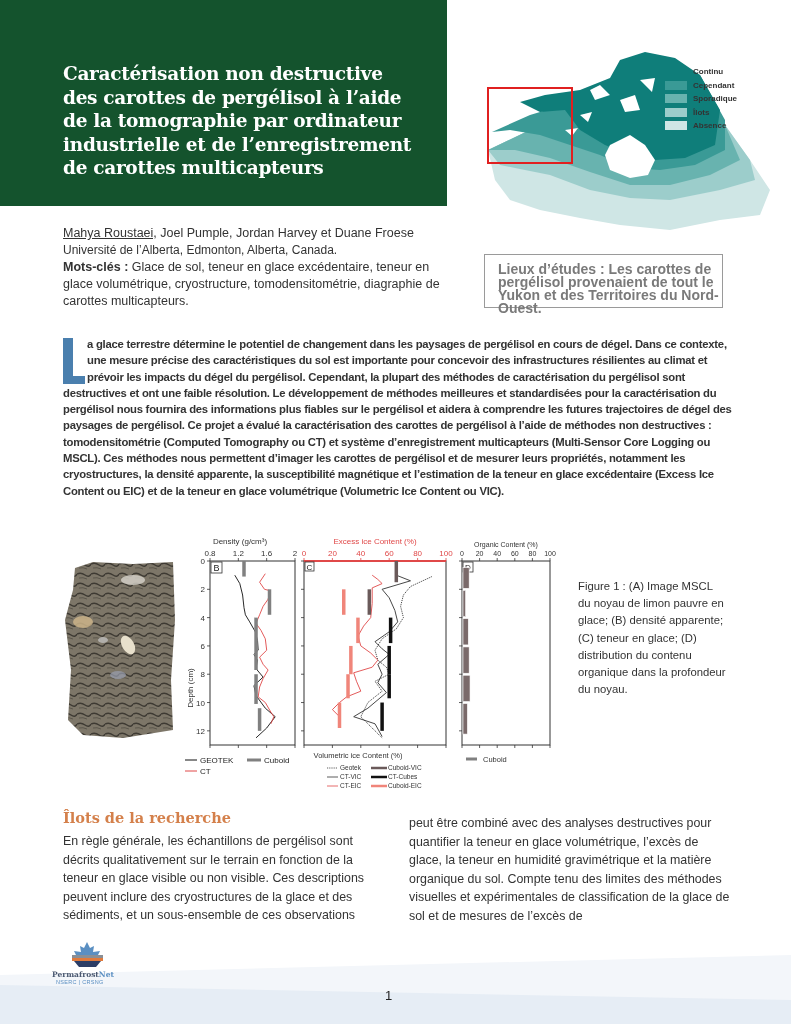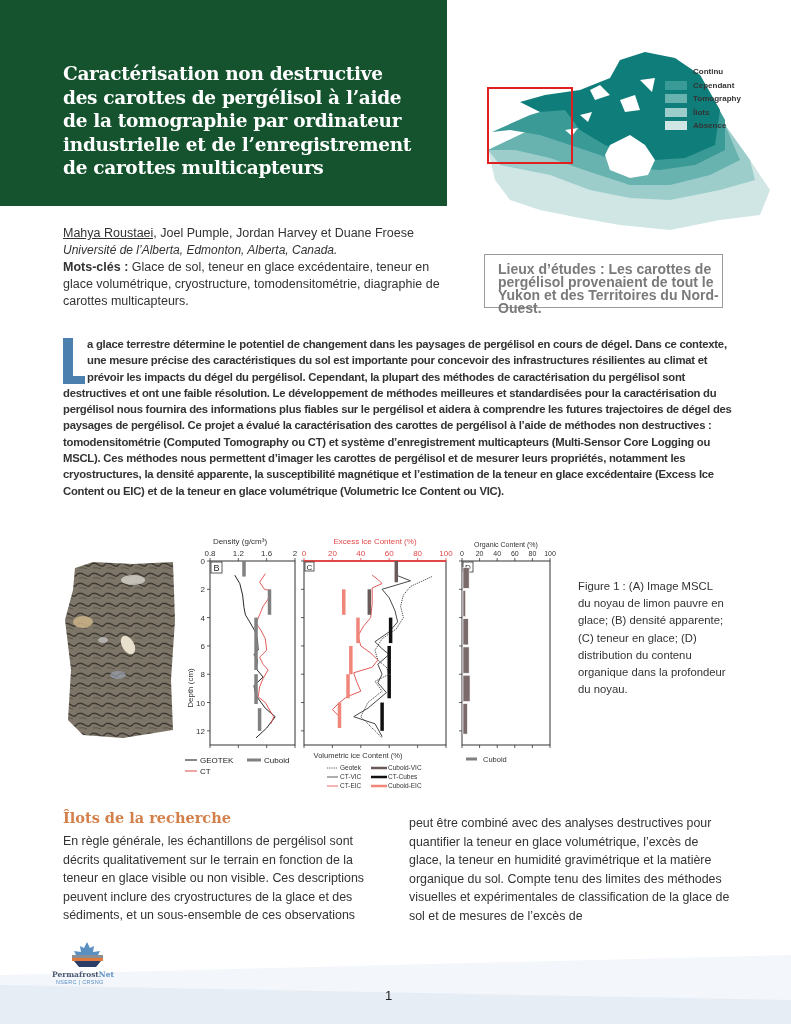--- a/index.html
+++ b/index.html
@@ -9,21 +9,21 @@
   .title-banner { position: absolute; left: 0; top: 0; width: 447px; height: 206px; background: #14532d; }
   .title-text { position: absolute; left: 63px; top: 62px; width: 380px; color: #ffffff; font-family: "DejaVu Serif", serif; font-weight: bold; font-size: 18.5px; line-height: 23.5px; letter-spacing: -0.3px; }
 
   .map { position: absolute; left: 470px; top: 50px; width: 310px; height: 200px; }
   .legend { position: absolute; left: 665px; top: 65px; }
   .legend-item { display: flex; align-items: center; height: 13.5px; font-size: 8px; font-weight: bold; color: #333; }
   .legend-swatch { width: 22px; height: 9px; margin-right: 6px; }
 
   .authors { position: absolute; left: 63px; top: 226px; font-size: 12.5px; color: #333; }
   .authors .first { text-decoration: underline; }
-  .affil { position: absolute; left: 63px; top: 243px; font-size: 12px; font-style: italic; color: #333; }
+  .affil { position: absolute; left: 63px; top: 243px; font-size: 12px; color: #333; }
   .keywords { position: absolute; left: 63px; top: 259px; width: 395px; font-size: 12.5px; line-height: 17px; color: #333; }
   .keywords b { font-weight: bold; }
 
   .study-box { position: absolute; left: 484px; top: 254px; width: 239px; height: 54px; border: 1.5px solid #9a9a9a; padding: 8px 0 0 13px; font-size: 14px; font-weight: bold; line-height: 13px; color: #7a7a7a; }
 
   .intro { position: absolute; left: 63px; top: 336px; width: 672px; font-family: "Liberation Sans", sans-serif; font-weight: bold; font-size: 11.3px; line-height: 16.3px; color: #333; letter-spacing: -0.25px; }
   .dropcap { float: left; width: 18px; height: 46px; position: relative; margin-right: 6px; margin-top: 2px; }
   .dropcap .v { position: absolute; left: 0; top: 0; width: 10px; height: 46px; background: #4a7fae; }
   .dropcap .h { position: absolute; left: 0; top: 38px; width: 22px; height: 8px; background: #4a7fae; }
 
@@ -77,21 +77,21 @@
   <div class="legend-item">
       <span class="legend-swatch" style="background:#0f7e7a"></span>
       <span>Continu</span>
     </div>
   <div class="legend-item">
       <span class="legend-swatch" style="background:#3a9a96"></span>
       <span>Cependant</span>
     </div>
   <div class="legend-item">
       <span class="legend-swatch" style="background:#68b3af"></span>
-      <span>Tomography</span>
+      <span>Sporadique</span>
     </div>
   <div class="legend-item">
       <span class="legend-swatch" style="background:#9ccdcb"></span>
       <span>Îlots</span>
     </div>
   <div class="legend-item">
       <span class="legend-swatch" style="background:#cfe6e5"></span>
       <span>Absence</span>
     </div>
 </div>

